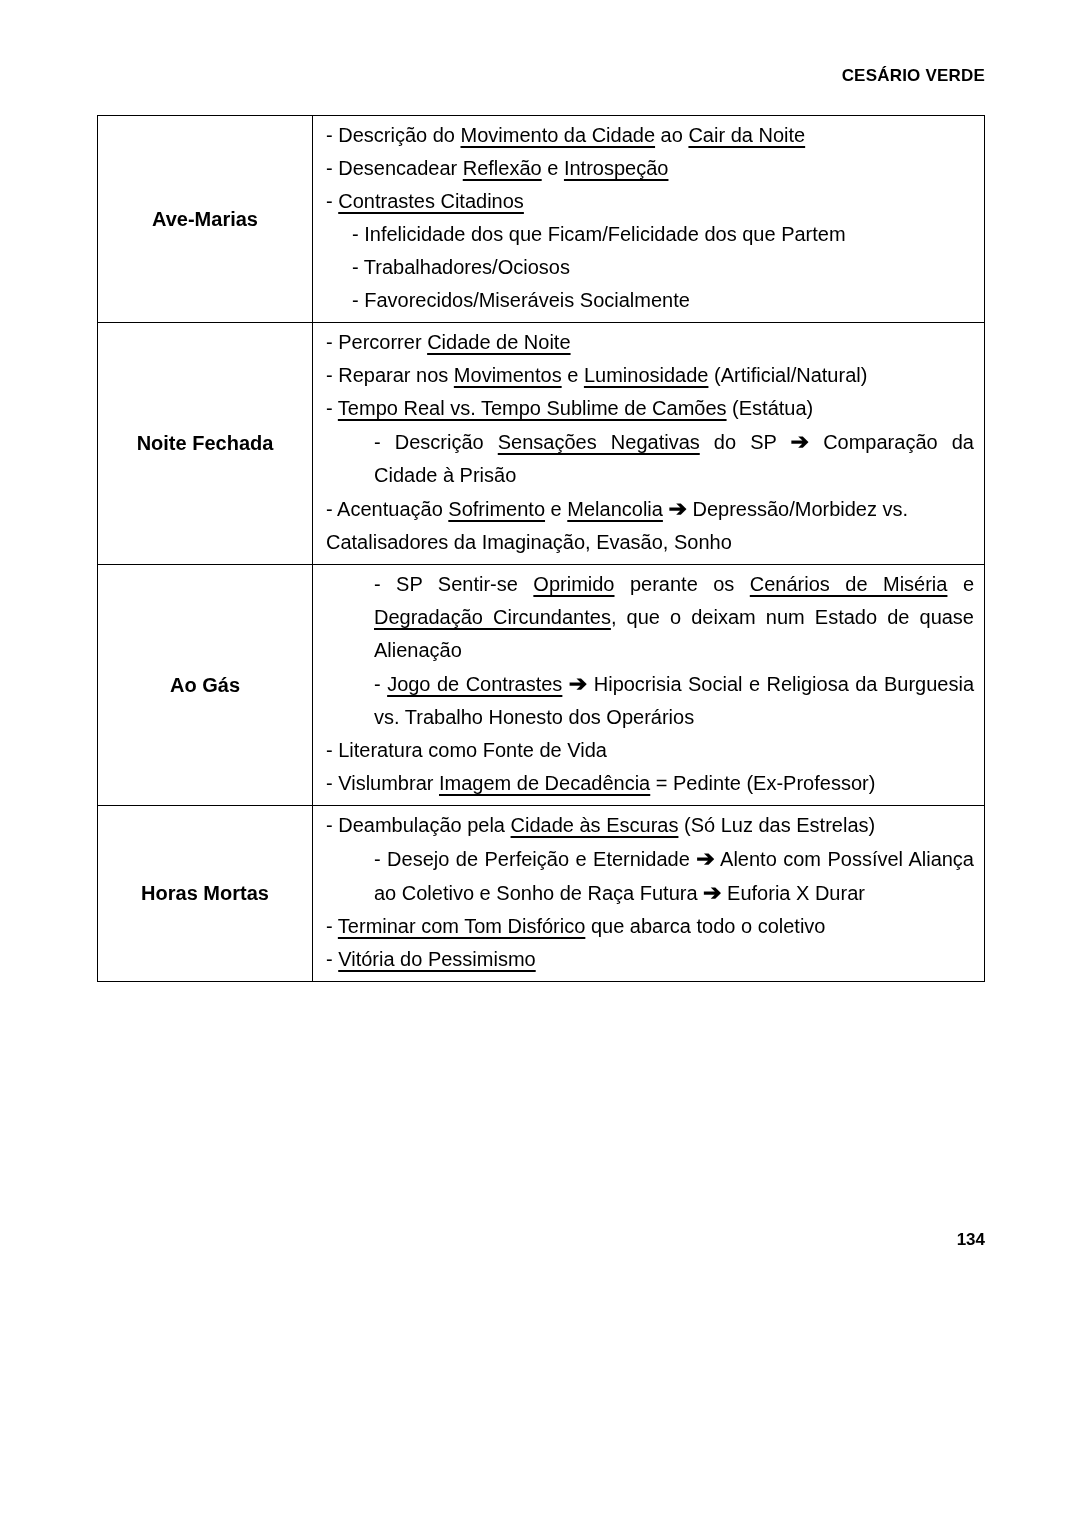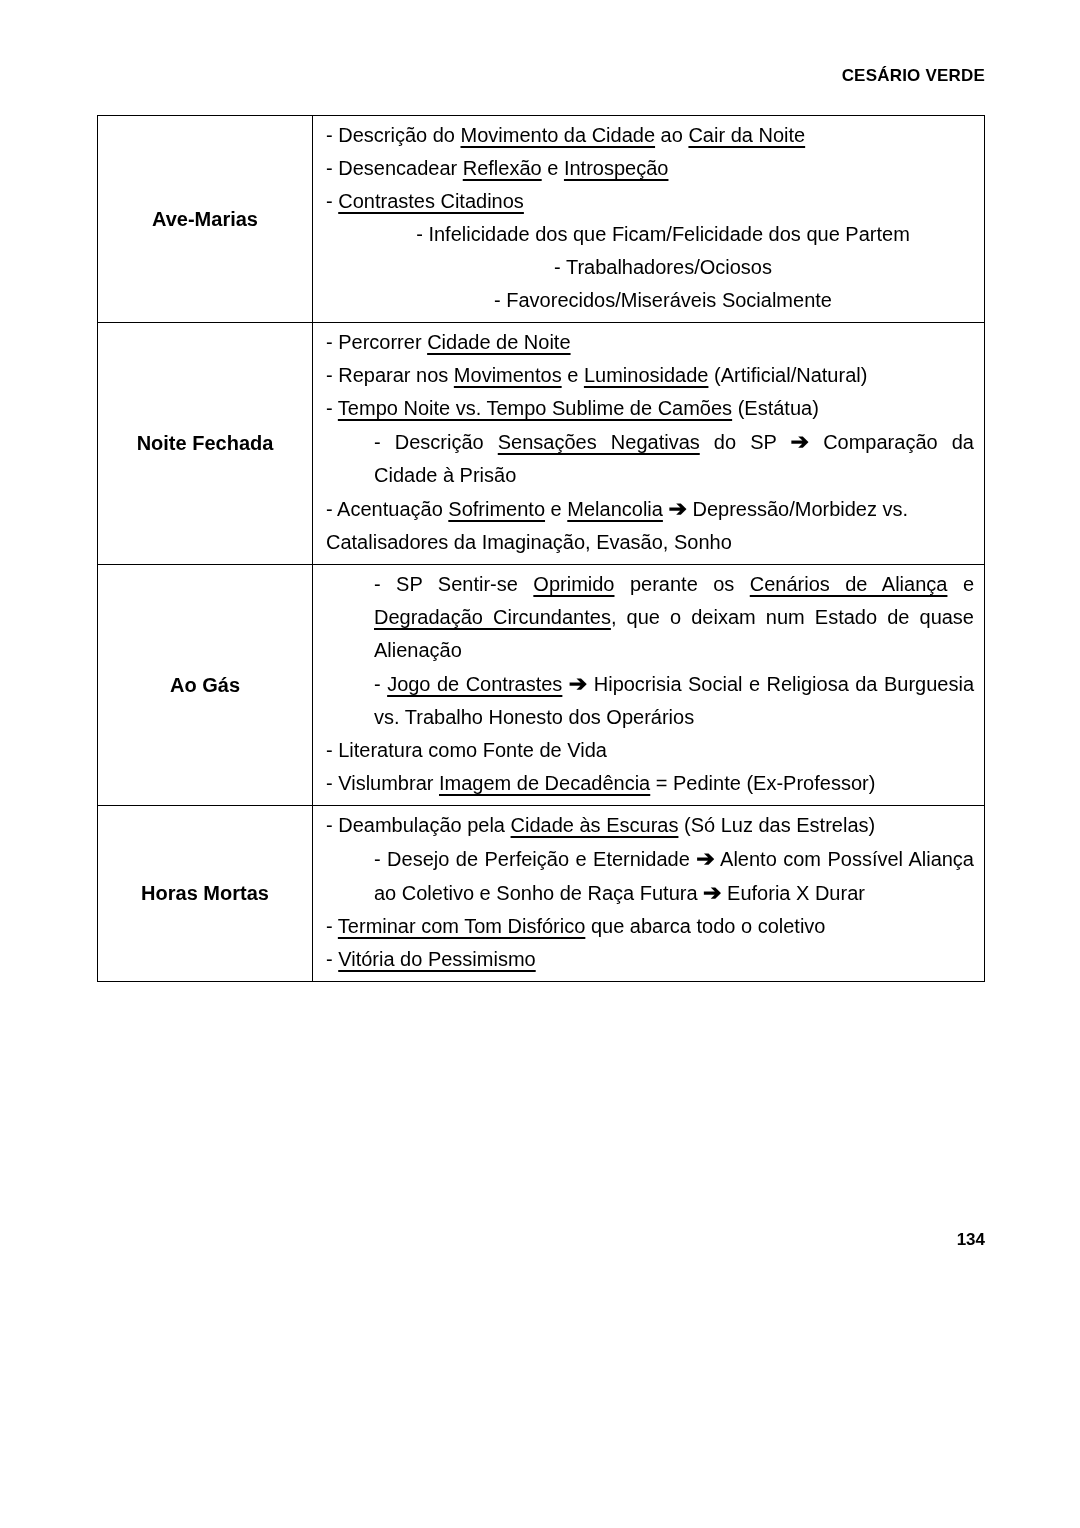--- a/index.html
+++ b/index.html
@@ -39,21 +39,21 @@
     font-weight: bold;
     font-size: 20px;
   }
   td.content-cell {
     padding: 3px 10px 5px 13px;
     font-size: 20px;
     line-height: 33px;
   }
   .bullet { text-align: left; }
   .bullet.justify { text-align: justify; text-justify: inter-word; margin-left: 48px; }
-  .bullet.indent { padding-left: 26px; text-align: center; }
+  .bullet.indent { padding-left: 26px; }
   .u { text-decoration: underline; text-underline-offset: 4px; text-decoration-thickness: 1.5px; }
   .arrow { font-weight: bold; font-size: 22px; }
   .page-number {
     position: absolute;
     right: 95px;
     bottom: 78px;
     font-size: 17px;
     font-weight: bold;
   }
   .footer {
@@ -84,29 +84,29 @@
             <div class="bullet indent"><span>- Infelicidade dos que Ficam/Felicidade dos que Partem</span></div>
             <div class="bullet indent"><span>- Trabalhadores/Ociosos</span></div>
             <div class="bullet indent"><span>- Favorecidos/Miseráveis Socialmente</span></div>
           </td>
         </tr>
         <tr>
           <td class="title-cell">Noite Fechada</td>
           <td class="content-cell">
             <div class="bullet"><span>- Percorrer </span><span class="u">Cidade de Noite</span></div>
             <div class="bullet"><span>- Reparar nos </span><span class="u">Movimentos</span><span> e </span><span class="u">Luminosidade</span><span> (Artificial/Natural)</span></div>
-            <div class="bullet"><span>- </span><span class="u">Tempo Noite vs. Tempo Sublime de Camões</span><span> (Estátua)</span></div>
+            <div class="bullet"><span>- </span><span class="u">Tempo Real vs. Tempo Sublime de Camões</span><span> (Estátua)</span></div>
             <div class="bullet justify"><span>- Descrição </span><span class="u">Sensações Negativas</span><span> do SP </span><span class="arrow">➔</span><span> Comparação da Cidade à Prisão</span></div>
             <div class="bullet"><span>- Acentuação </span><span class="u">Sofrimento</span><span> e </span><span class="u">Melancolia</span><span> </span><span class="arrow">➔</span><span> Depressão/Morbidez vs. Catalisadores da Imaginação, Evasão, Sonho</span></div>
           </td>
         </tr>
         <tr>
           <td class="title-cell">Ao Gás</td>
           <td class="content-cell">
-            <div class="bullet justify"><span>- SP Sentir-se </span><span class="u">Oprimido</span><span> perante os </span><span class="u">Cenários de Aliança</span><span> e </span><span class="u">Degradação Circundantes</span><span>, que o deixam num Estado de quase Alienação</span></div>
+            <div class="bullet justify"><span>- SP Sentir-se </span><span class="u">Oprimido</span><span> perante os </span><span class="u">Cenários de Miséria</span><span> e </span><span class="u">Degradação Circundantes</span><span>, que o deixam num Estado de quase Alienação</span></div>
             <div class="bullet justify"><span>- </span><span class="u">Jogo de Contrastes</span><span> </span><span class="arrow">➔</span><span> Hipocrisia Social e Religiosa da Burguesia vs. Trabalho Honesto dos Operários</span></div>
             <div class="bullet"><span>- Literatura como Fonte de Vida</span></div>
             <div class="bullet"><span>- Vislumbrar </span><span class="u">Imagem de Decadência</span><span> = Pedinte (Ex-Professor)</span></div>
           </td>
         </tr>
         <tr>
           <td class="title-cell">Horas Mortas</td>
           <td class="content-cell">
             <div class="bullet"><span>- Deambulação pela </span><span class="u">Cidade às Escuras</span><span> (Só Luz das Estrelas)</span></div>
             <div class="bullet justify"><span>- Desejo de Perfeição e Eternidade </span><span class="arrow">➔</span><span> Alento com Possível Aliança ao Coletivo e Sonho de Raça Futura </span><span class="arrow">➔</span><span> Euforia X Durar</span></div>

